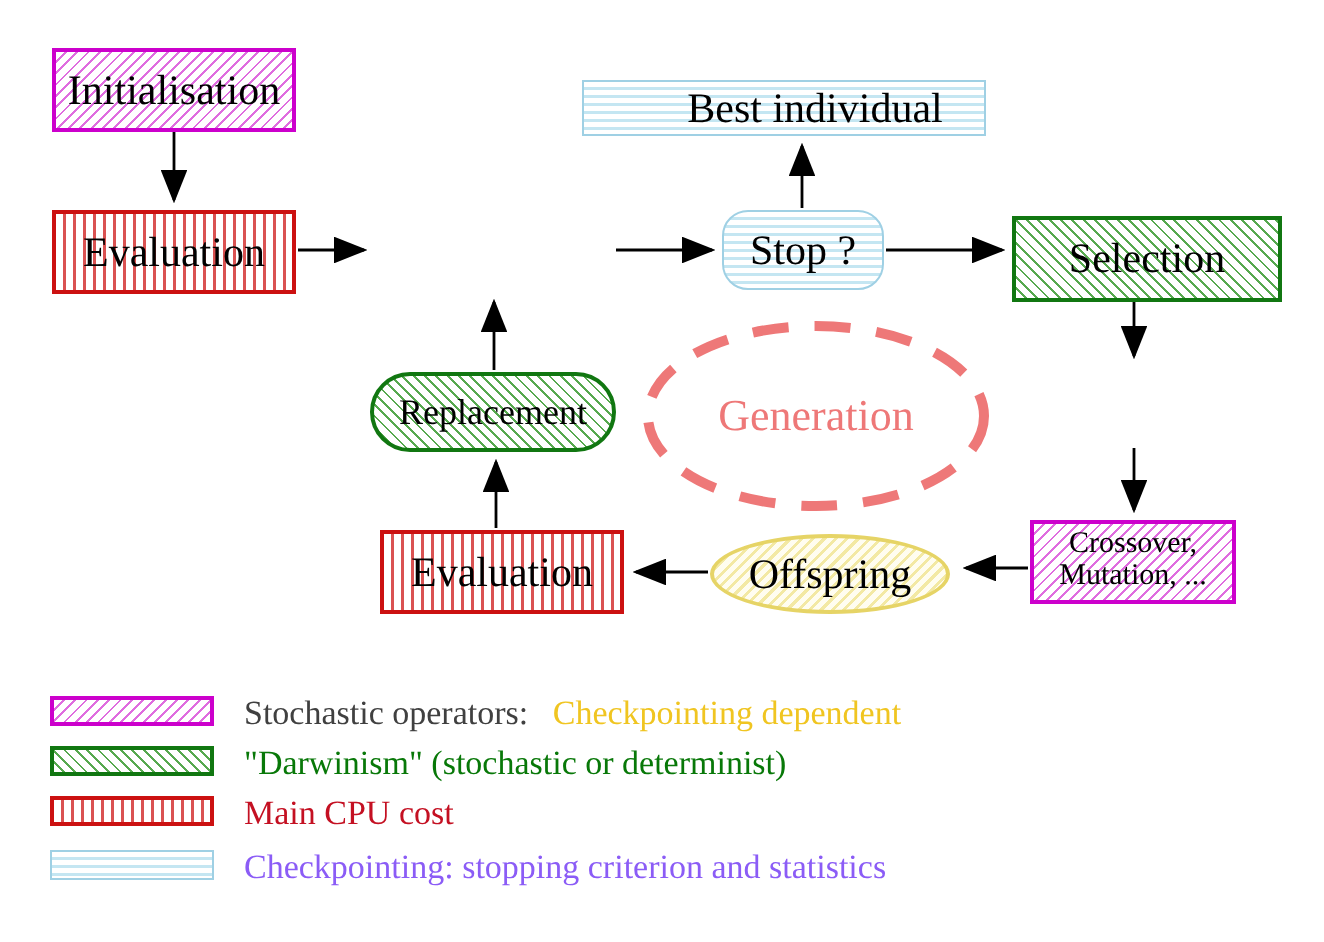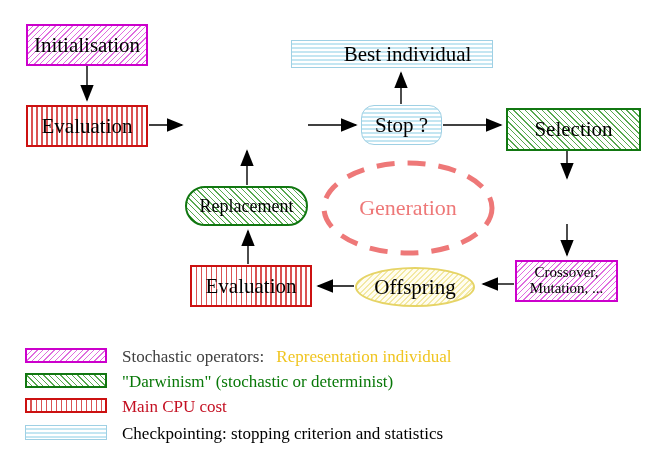--- a/index.html
+++ b/index.html
@@ -93,25 +93,25 @@
 
   <div class="node stripe-red fs-big" style="left:190px;top:265px;width:122px;height:42px;">Evaluation</div>
 
   <div class="node hatch-green fs-mid" style="left:185px;top:186px;width:123px;height:40px;">Replacement</div>
 
   <div class="gen-label">Generation</div>
 
   <div class="legend-swatch hatch-magenta" style="top:348px;"></div>
   <div class="legend-text" style="top:348px;">
     <span style="color:#404040;">Stochastic operators:</span>
-    <span style="color:#f0c521;margin-left:8px;">Representation individual</span>
+    <span style="color:#f0c521;margin-left:8px;">Checkpointing dependent</span>
   </div>
 
   <div class="legend-swatch hatch-green" style="top:373px;"></div>
   <div class="legend-text" style="top:373px;color:#087808;">"Darwinism" (stochastic or determinist)</div>
 
   <div class="legend-swatch stripe-red" style="top:398px;"></div>
   <div class="legend-text" style="top:398px;color:#c41022;">Main CPU cost</div>
 
   <div class="legend-swatch stripe-cyan" style="top:425px;border-width:1.5px;"></div>
-  <div class="legend-text" style="top:425px;color:#000000;">Checkpointing: stopping criterion and statistics</div>
+  <div class="legend-text" style="top:425px;color:#8b5cf6;">Checkpointing: stopping criterion and statistics</div>
 
 </div>
 
 </body></html>

